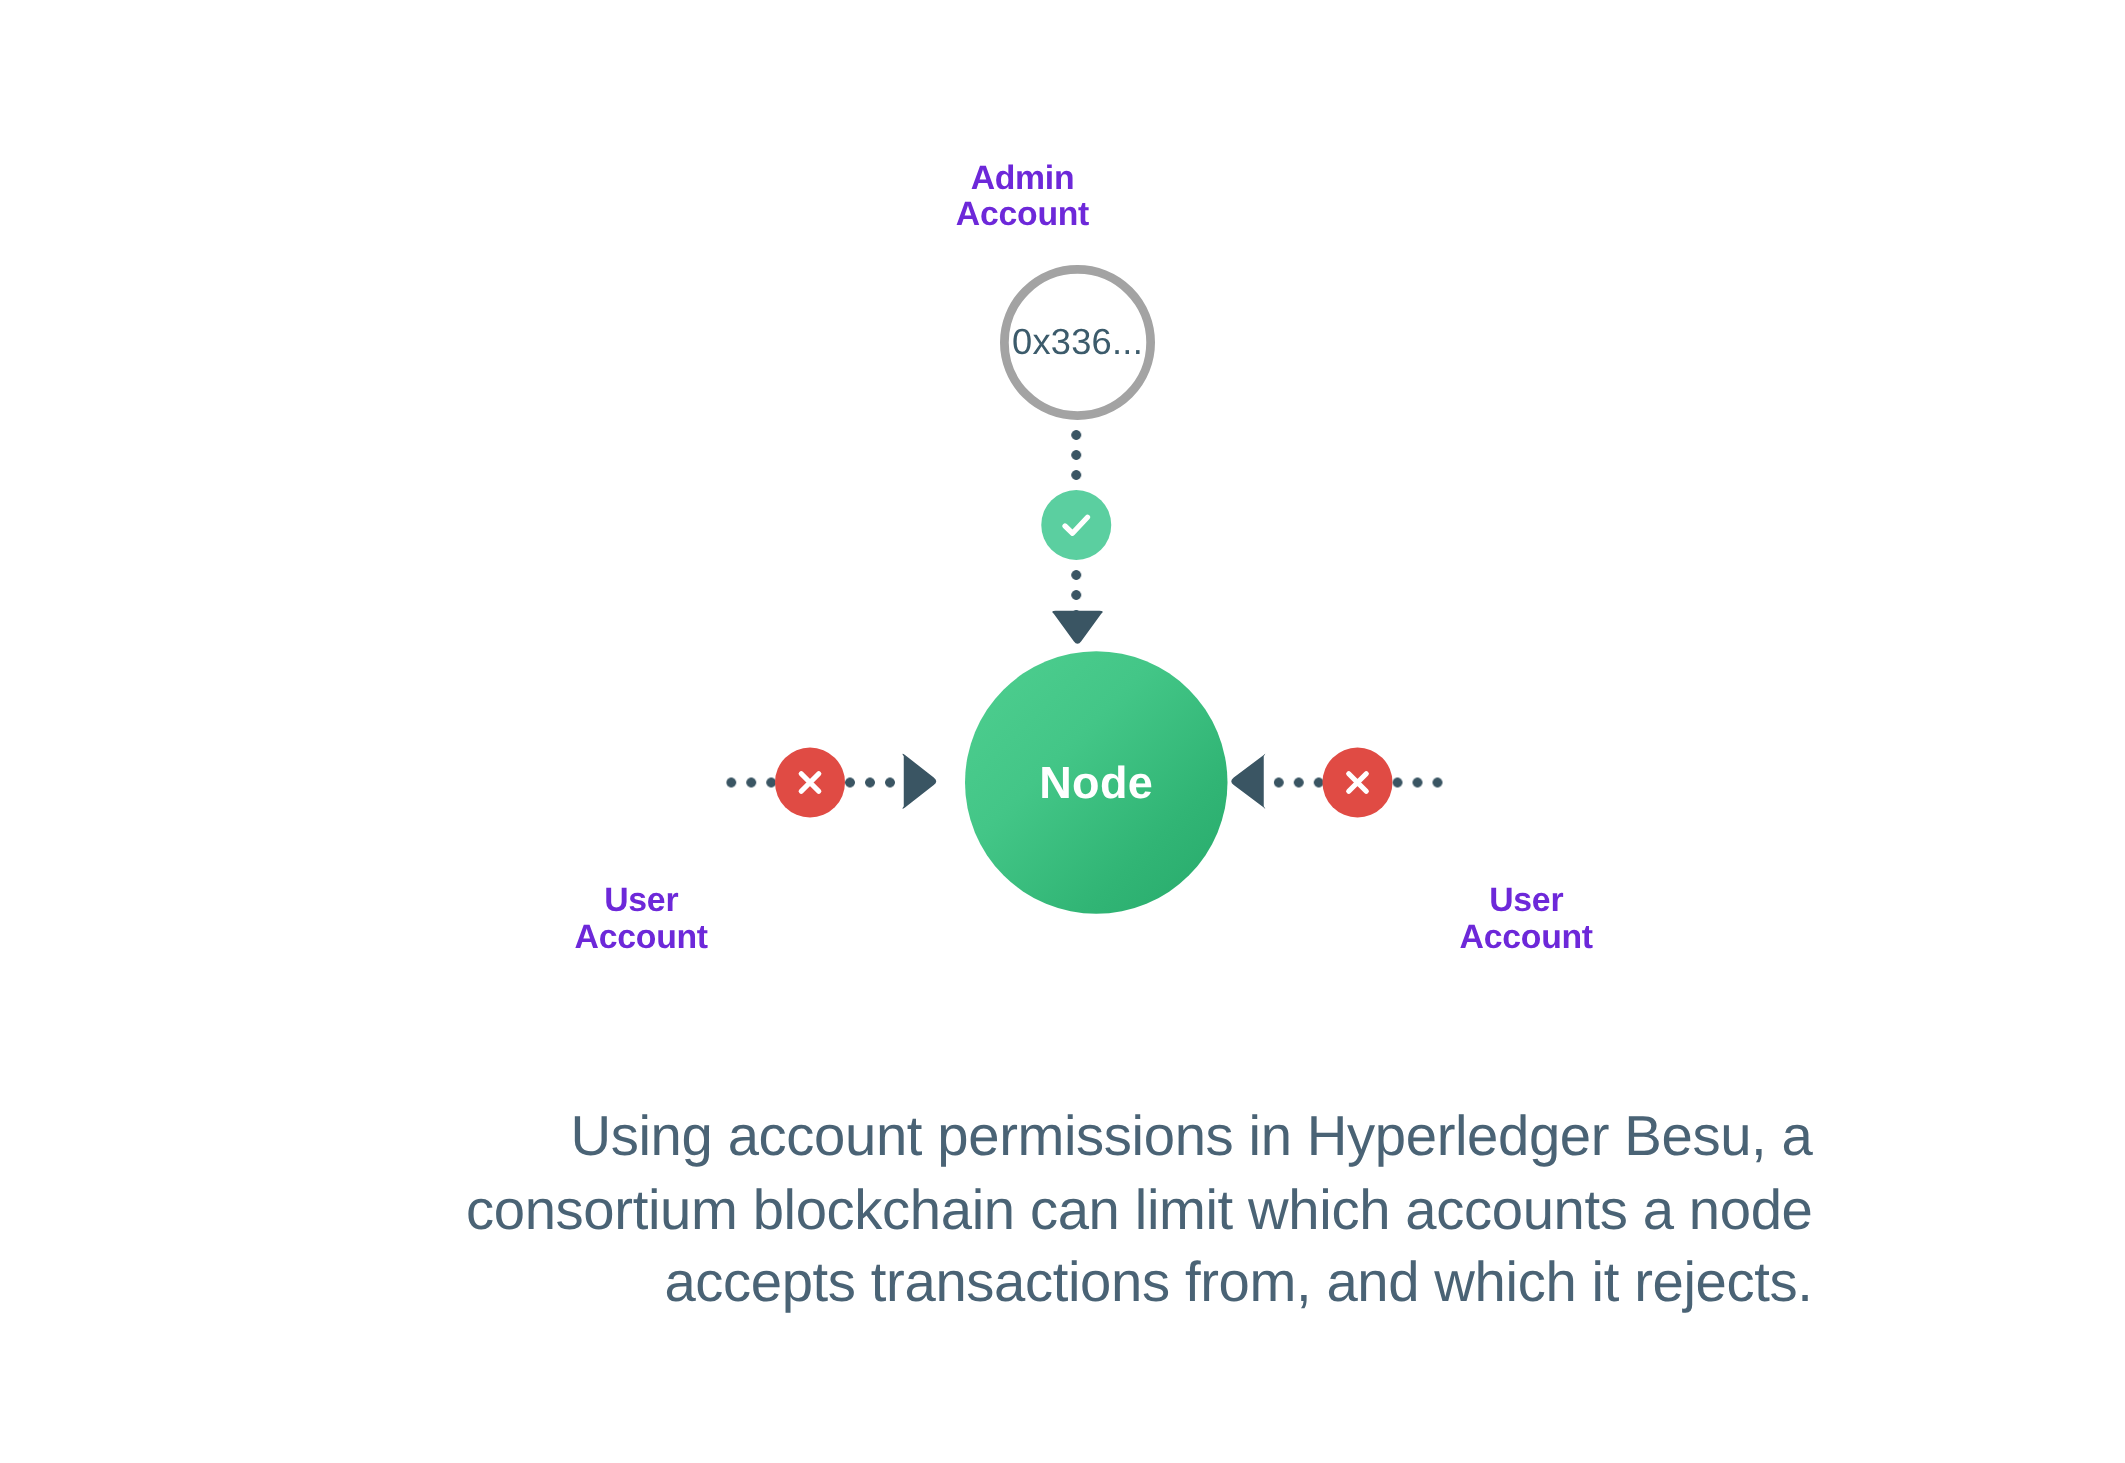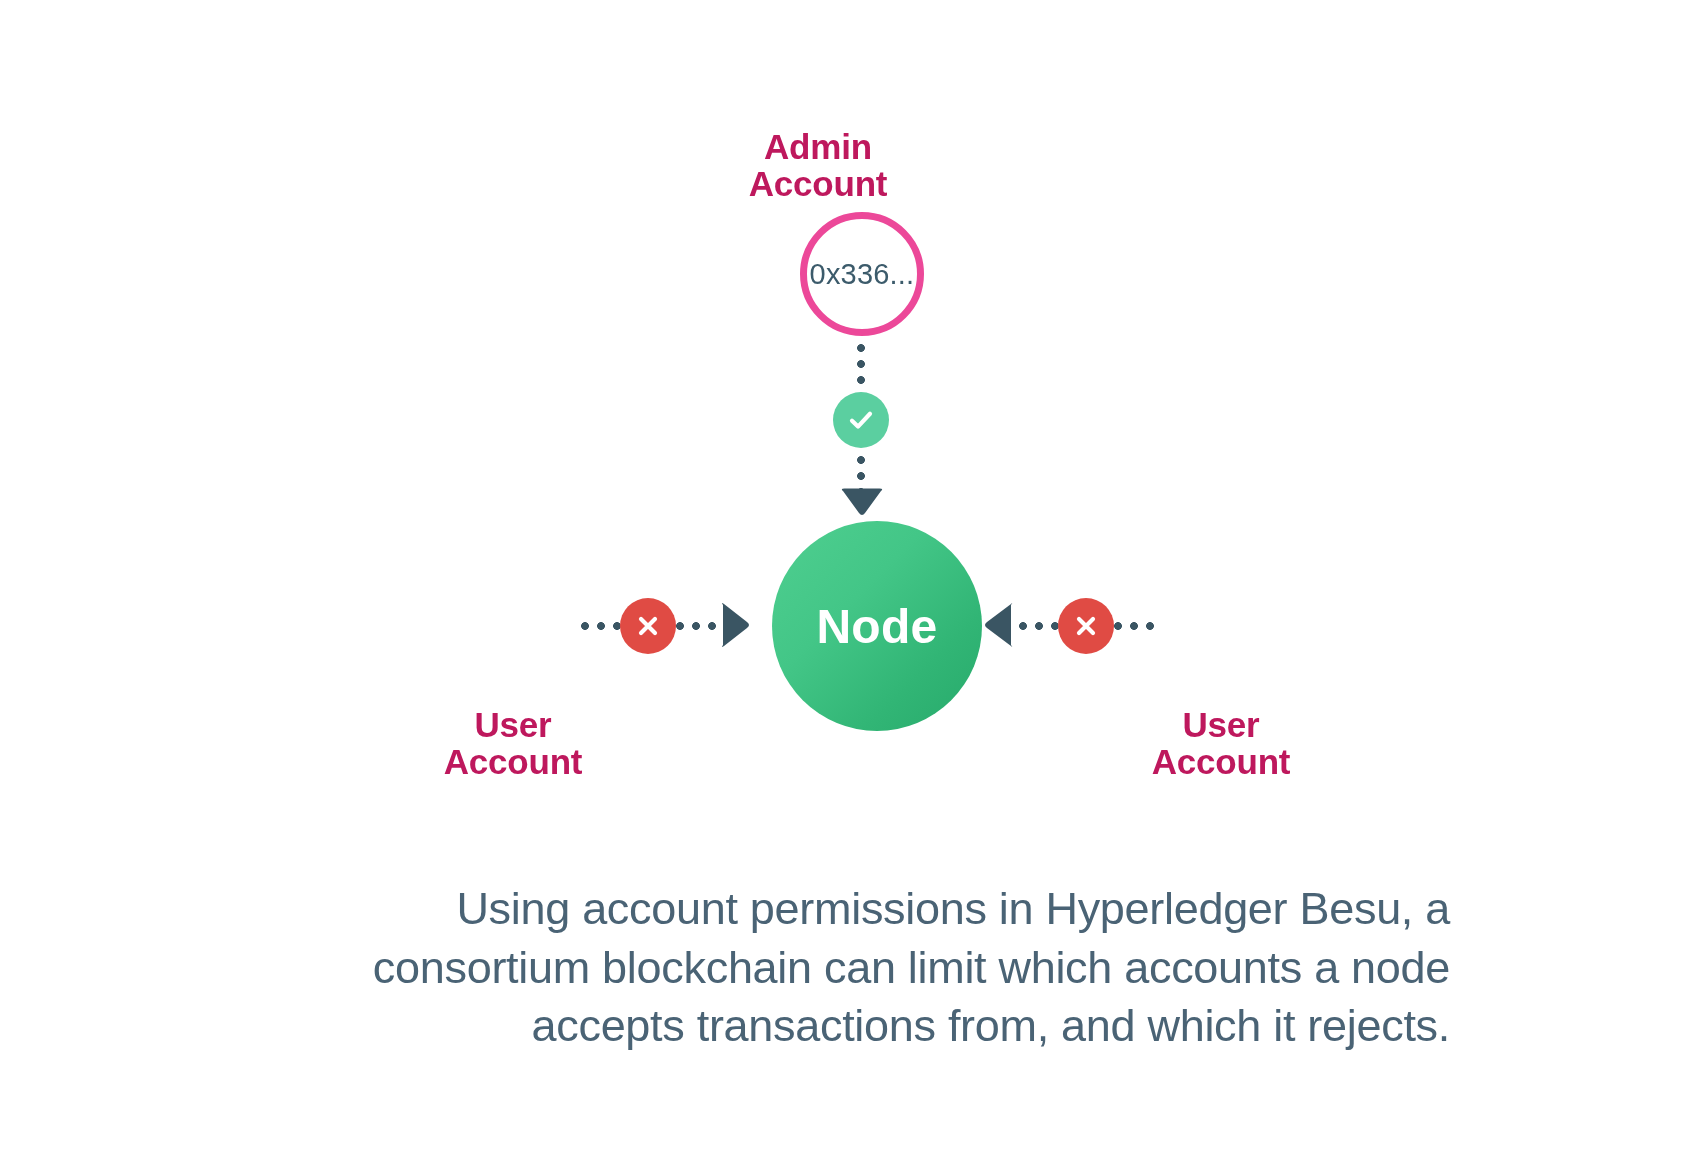--- a/index.html
+++ b/index.html
@@ -20,34 +20,34 @@
     inset: 0;
     width: 1700px;
     height: 1170px;
   }
 
   
   .acct-label {
     position: absolute;
     text-align: center;
     font-weight: bold;
-    font-size: 35px;
+    font-size: 27px;
     line-height: 1.06;
-    color: #be185d;
+    color: #6d28d9;
     letter-spacing: -0.2px;
     white-space: pre-line;
     user-select: none;
   }
 
   
   .acct-circle {
     position: absolute;
     border-radius: 50%;
     background: #ffffff;
-    border: 7px solid #ec4899;
+    border: 7px solid #a3a3a3;
     box-sizing: border-box;
     display: flex;
     align-items: center;
     justify-content: center;
   }
   .acct-circle .addr {
     font-size: 29px;
     color: #3c5b6b;
     font-weight: 400;
     letter-spacing: 0.2px;
@@ -59,21 +59,21 @@
     position: absolute;
     border-radius: 50%;
     background: linear-gradient(135deg, #4fcf90 0%, #43c687 38%, #31b575 72%, #27aa6b 100%);
     display: flex;
     align-items: center;
     justify-content: center;
   }
   .node-circle .node-label {
     color: #ffffff;
     font-weight: bold;
-    font-size: 48px;
+    font-size: 36px;
     letter-spacing: 0.3px;
     text-align: right;
   }
 
   
   .badge {
     position: absolute;
     border-radius: 50%;
     display: flex;
     align-items: center;

